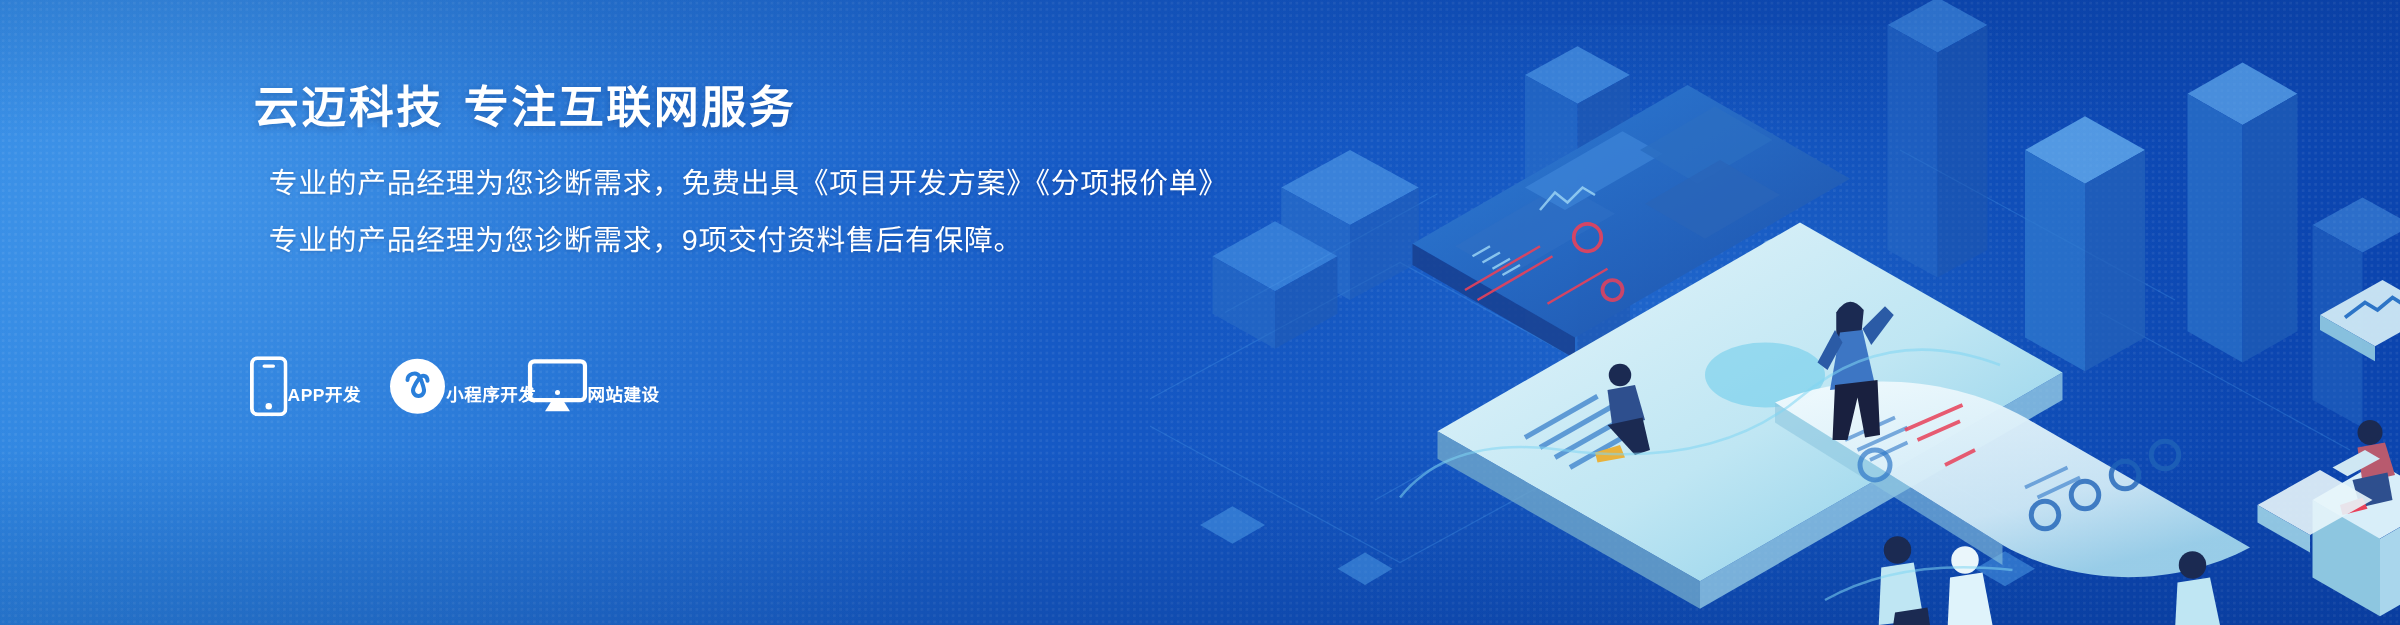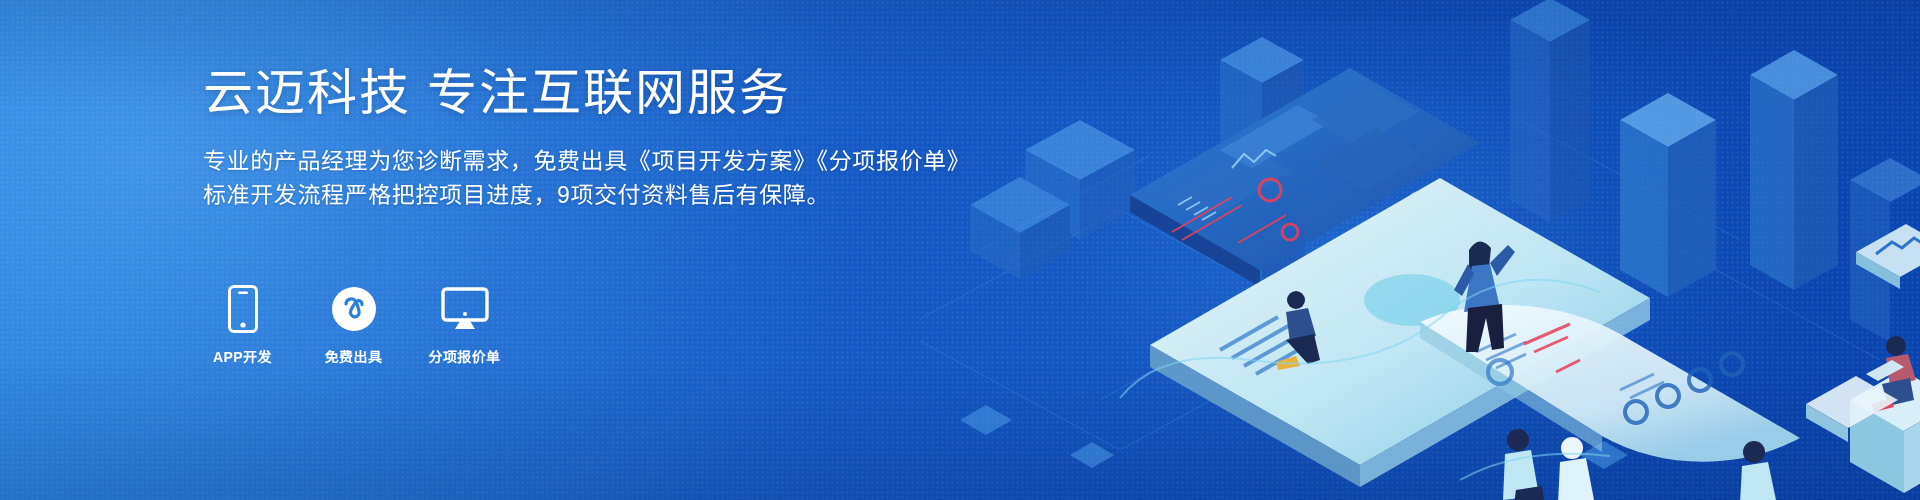--- a/index.html
+++ b/index.html
@@ -63,32 +63,32 @@
   
   #copy {
     position: absolute;
     left: 203px;
     top: 66px;
     width: 700px;
     z-index: 6;
   }
   .headline {
     margin: 0;
-    font-size: 50px;
+    font-size: 36px;
     line-height: 1.1;
-    font-weight: 400;
+    font-weight: 700;
     color: #ffffff;
     letter-spacing: 2px;
     text-shadow: 0 2px 6px rgba(3,35,95,0.28);
     white-space: nowrap;
   }
   .headline .gap { display:inline-block; width: 16px; }
   .sub-wrap { margin-top: 23px; }
   .subline {
-    margin: 0;
+    margin: 12px;
     font-size: 23px;
     line-height: 34px;
     color: #ffffff;
     font-weight: 400;
     letter-spacing: .6px;
     white-space: nowrap;
     text-shadow: 0 1px 3px rgba(3,35,95,0.25);
   }
 
   
@@ -97,21 +97,21 @@
     left: 200px;
     top: 283px;
     display: flex;
     align-items: flex-start;
     gap: 26px;
     z-index: 6;
   }
   .service {
     width: 85px;
     display: flex;
-    flex-direction: column;
+    flex-direction: row;
     align-items: center;
     cursor: pointer;
   }
   .svc-icon {
     height: 52px;
     display: flex;
     align-items: center;
     justify-content: center;
   }
   .svc-icon svg { display: block; }
@@ -337,21 +337,21 @@
         <path d="M200 398 q40 -50 130 -38 q120 16 190 -42 q70 -60 160 -26"></path>
         <path d="M540 480 q60 -34 150 -24"></path>
       </g>
     </svg>
   </div>
 
   <div id="copy">
     <h1 class="headline"><span>云迈科技</span><span class="gap"></span><span>专注互联网服务</span></h1>
     <div class="sub-wrap">
       <p class="subline">专业的产品经理为您诊断需求，免费出具《项目开发方案》《分项报价单》</p>
-      <p class="subline">标准开发流程严格把控项目进度，9项交付资料售后有保障。</p>
+      <p class="subline">专业的产品经理为您诊断需求，9项交付资料售后有保障。</p>
     </div>
   </div>
 
   <div id="services">
 
     <div class="service">
       <span class="svc-icon">
         <svg width="30" height="48" viewBox="0 0 30 48">
           <rect x="1.5" y="1.5" width="27" height="45" rx="4.5" ry="4.5" fill="none" stroke="#ffffff" stroke-width="3"></rect>
           <rect x="10" y="6.5" width="10" height="2.6" rx="1.3" fill="#ffffff"></rect>
@@ -363,32 +363,32 @@
 
     <div class="service">
       <span class="svc-icon">
         <svg width="46" height="46" viewBox="0 0 46 46">
           <circle cx="23" cy="23" r="22" fill="#ffffff"></circle>
           <path d="M15 18 c0 -5 7 -7 9.5 -3 c2 3.2 2.5 6.4 3.4 9.4
                    c1.1 3.6 -1 6.4 -4 6.4 c-3.4 0 -5.4 -3.4 -4 -6.6
                    c1.3 -3 3 -5.6 4.6 -7.8 c2 -2.8 6.5 -2.2 6.5 2.2" fill="none" stroke="#2a7fda" stroke-width="3.2" stroke-linecap="round"></path>
         </svg>
       </span>
-      <span class="svc-label">免费出具</span>
+      <span class="svc-label">小程序开发</span>
     </div>
 
 
     <div class="service">
       <span class="svc-icon">
         <svg width="48" height="44" viewBox="0 0 48 44">
           <rect x="2" y="2" width="44" height="31" rx="3.5" ry="3.5" fill="none" stroke="#ffffff" stroke-width="3.4"></rect>
           <circle cx="24" cy="27" r="2" fill="#ffffff"></circle>
           <path d="M14 42 l5 -8 h10 l5 8 Z" fill="#ffffff"></path>
         </svg>
       </span>
-      <span class="svc-label">分项报价单</span>
+      <span class="svc-label">网站建设</span>
     </div>
 
 
   </div>
 
   <div id="vignette"></div>
 </div>
 
 </body></html>

